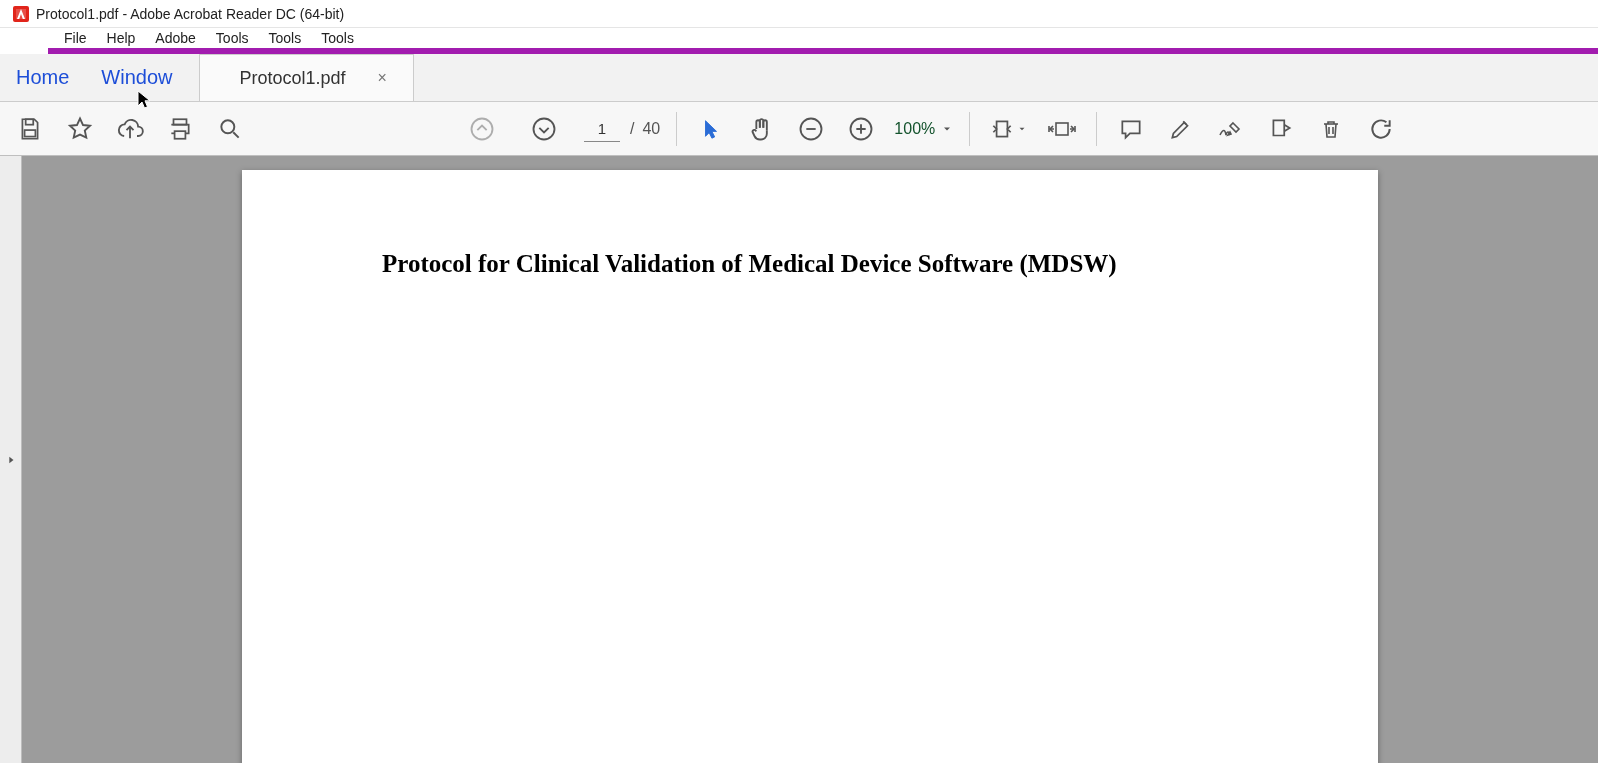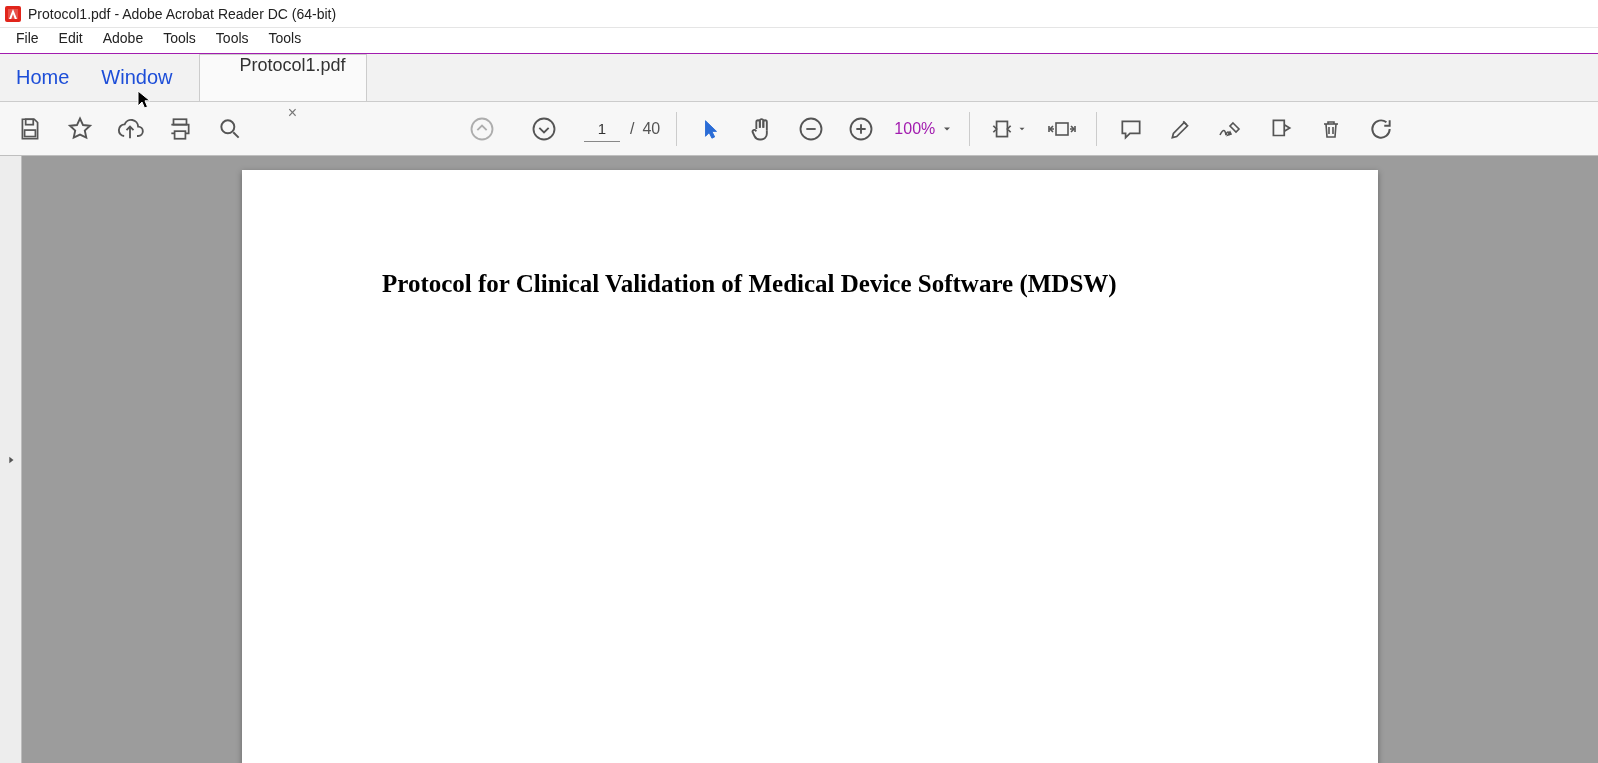--- a/index.html
+++ b/index.html
@@ -1,48 +1,48 @@
 <!DOCTYPE html>
 <html><head>
 <meta charset="utf-8">
 <style>
   * { box-sizing: border-box; margin: 0; padding: 0; }
   html, body { width: 100%; height: 100%; font-family: "Segoe UI", Arial, sans-serif; font-size: 14px; background:#fff; overflow:hidden;}
   
-  .titlebar { display:flex; align-items:center; height:28px; padding-left:4px; background:#fff; border-bottom:1px solid #e5e5e5;}
+  .titlebar { display:flex; align-items:center; height:28px; padding-left:12px; background:#fff; border-bottom:1px solid #e5e5e5;}
   .titlebar .app-icon { width:18px; height:18px; margin-right:6px; display:flex; align-items:center; justify-content:center;}
   .titlebar .title-text { font-size:14px; color:#222; }
   
-  .menubar { display:flex; align-items:flex-start; height:26px; padding-left:6px; background:#fff; border-bottom:1px solid #a21caf;}
+  .menubar { display:flex; align-items:center; height:26px; padding-left:6px; background:#fff; border-bottom:6px solid #a21caf;margin-left:48px;}
   .menubar .menu-item { padding:2px 10px; color:#222; cursor:default;}
   
   .tabstrip { display:flex; align-items:stretch; height:48px; background:#f2f2f2; border-bottom:1px solid #ccc;}
   .tab-home, .tab-tools { padding:0 16px; display:flex; align-items:center; font-size:20px; color:#1d4ed8; background:#f2f2f2; cursor:pointer;}
-  .tab-doc { display:flex; align-items:center; gap:26px; padding:0 20px 0 40px; background:#fafafa; border:1px solid #ccc; border-bottom:none; position:relative; font-size:18px; color:#333; margin-left:10px;flex-direction:column;}
+  .tab-doc { display:flex; align-items:center; gap:26px; padding:0 20px 0 40px; background:#fafafa; border:1px solid #ccc; border-bottom:none; position:relative; font-size:18px; color:#333; margin-left:10px;}
   .tab-doc .close { font-size:16px; color:#777; cursor:pointer; padding:2px 6px;}
   
   .toolbar { display:flex; align-items:center; height:54px; background:#f7f7f7; border-bottom:1px solid #bfbfbf; padding:0 6px; gap:2px;}
   .tbtn { width:48px; height:48px; display:flex; align-items:center; justify-content:center; color:#555; cursor:pointer; border-radius:3px; position:relative;}
   .tbtn.disabled { opacity:0.45; cursor:default;}
   .sep { width:1px; height:34px; background:#ccc; margin:0 8px;}
   .spacer-wide { width:200px;}
   .page-input { width:36px; height:26px; text-align:center; border:none; border-bottom:1px solid #888; background:transparent; font-size:15px; color:#333; outline:none;}
   .page-total { margin:0 6px 0 8px; font-size:16px; color:#555;}
   .zoom-wrap { display:flex; align-items:center; gap:6px; padding:0 6px;}
-  .zoom-val { font-size:16px; color:#a21caf; min-width:42px; text-align:right;}
+  .zoom-val { font-size:16px; color:#14532d; min-width:42px; text-align:right;}
   .chev { color:#666;}
   .page-nav-gap{ width:10px;}
   .fit-wrap{ display:flex; align-items:center;}
   
   .viewport { position:absolute; top:156px; left:0; right:0; bottom:0; background:#9c9c9c; overflow:auto;}
   .nav-pane-toggle { position:absolute; left:0; top:0; bottom:0; width:22px; background:#ededed; border-right:1px solid #bdbdbd; display:flex; align-items:center; justify-content:center; cursor:pointer;}
   .nav-pane-toggle svg{ color:#555;}
   .doc-area { position:absolute; left:22px; right:0; top:0; bottom:0; display:flex; justify-content:center; padding:14px 60px 14px 60px;}
   .page { width:1136px; min-height:900px; background:#fff; box-shadow:0 2px 6px rgba(0,0,0,.35);}
-  .page-content { padding:100px 130px 0 140px;}
+  .page-content { padding:80px 130px 0 140px;}
   .doc-heading { font-family:"Times New Roman", serif; font-weight:bold; font-size:25px; color:#000; }
   
   .cursor-img { position:absolute; top:90px; left:137px; pointer-events:none; z-index:999;}
   svg{ display:block;}
 </style>
 </head>
 <body>
 
 <div class="titlebar">
   <span class="app-icon">
@@ -50,21 +50,21 @@
         <rect x="0" y="0" width="16" height="16" rx="2" fill="#E1251B"></rect>
         <rect x="3" y="3" width="10" height="10" fill="#fff" opacity=".2"></rect>
         <path d="M4 13 L8 3 L12 13 L9.8 13 L8 8 L6.2 13 Z" fill="#fff"></path>
       </svg>
   </span>
   <span class="title-text">Protocol1.pdf - Adobe Acrobat Reader DC (64-bit)</span>
 </div>
 
 <div class="menubar">
   <span class="menu-item">File</span>
-  <span class="menu-item">Edit</span>
+  <span class="menu-item">Help</span>
   <span class="menu-item">Adobe</span>
   <span class="menu-item">Tools</span>
   <span class="menu-item">Tools</span>
   <span class="menu-item">Tools</span>
 </div>
 
 <div class="tabstrip">
   <div class="tab-home">Home</div>
   <div class="tab-tools">Window</div>
   <div class="tab-doc">

